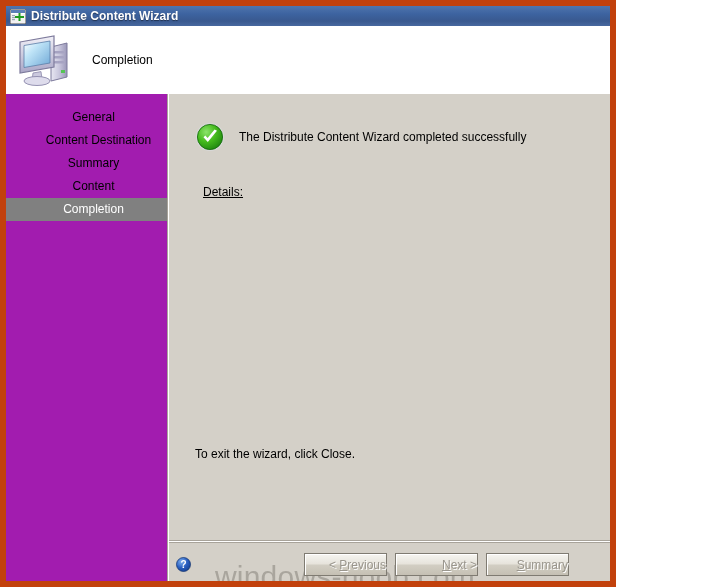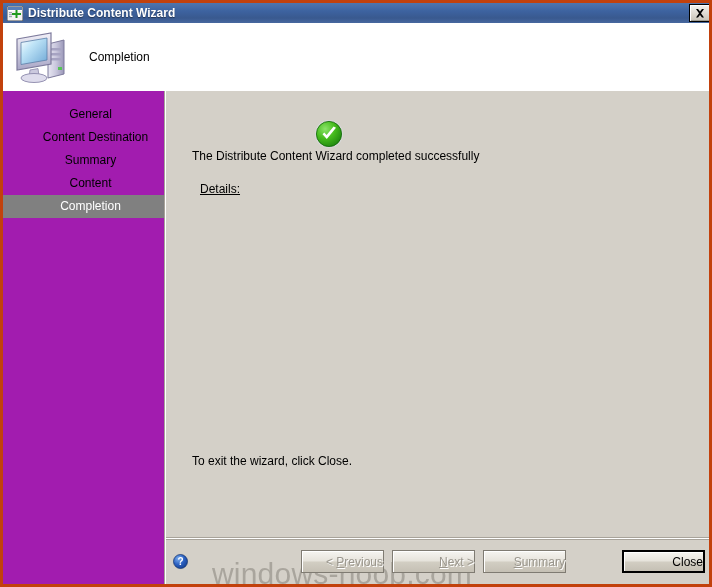--- a/index.html
+++ b/index.html
@@ -5,25 +5,25 @@
   html, body {
     margin: 0;
     padding: 0;
     background: #ffffff;
   }
   body {
     font-family: "Liberation Sans", sans-serif;
   }
   #window {
     position: relative;
-    width: 712px;
+    width: 616px;
     height: 587px;
     box-sizing: border-box;
     background: #d4d0c8;
-    border: 3px solid #c2410c;
+    border: 6px solid #c2410c;
     overflow: hidden;
   }
 
   
   #titlebar {
     position: absolute;
     left: 0; top: 0;
     width: 712px;
     height: 20px;
     background: linear-gradient(to bottom, #4f75ad 0%, #3d63a0 40%, #39598f 75%, #47689f 100%);
@@ -129,21 +129,20 @@
     width: 549px;
     height: 447px;
     background: #d4d0c8;
   }
   #success-row {
     position: absolute;
     left: 26px;
     top: 28px;
     display: flex;
     align-items: center;
-    flex-direction: column;
   }
   #success-icon {
     width: 30px;
     height: 30px;
     flex: none;
     margin-right: 14px;
   }
   #success-text {
     font-size: 12px;
     color: #000000;
@@ -185,21 +184,21 @@
   }
   .detail-bullet::before {
     content: "\2022";
     display: inline-block;
     width: 11px;
     margin-left: -11px;
   }
   #exit-text {
     position: absolute;
     left: 26px;
-    top: 363px;
+    top: 353px;
     font-size: 12px;
     color: #000000;
   }
 
   
   #buttonbar {
     position: absolute;
     left: 163px;
     top: 535px;
     width: 549px;

